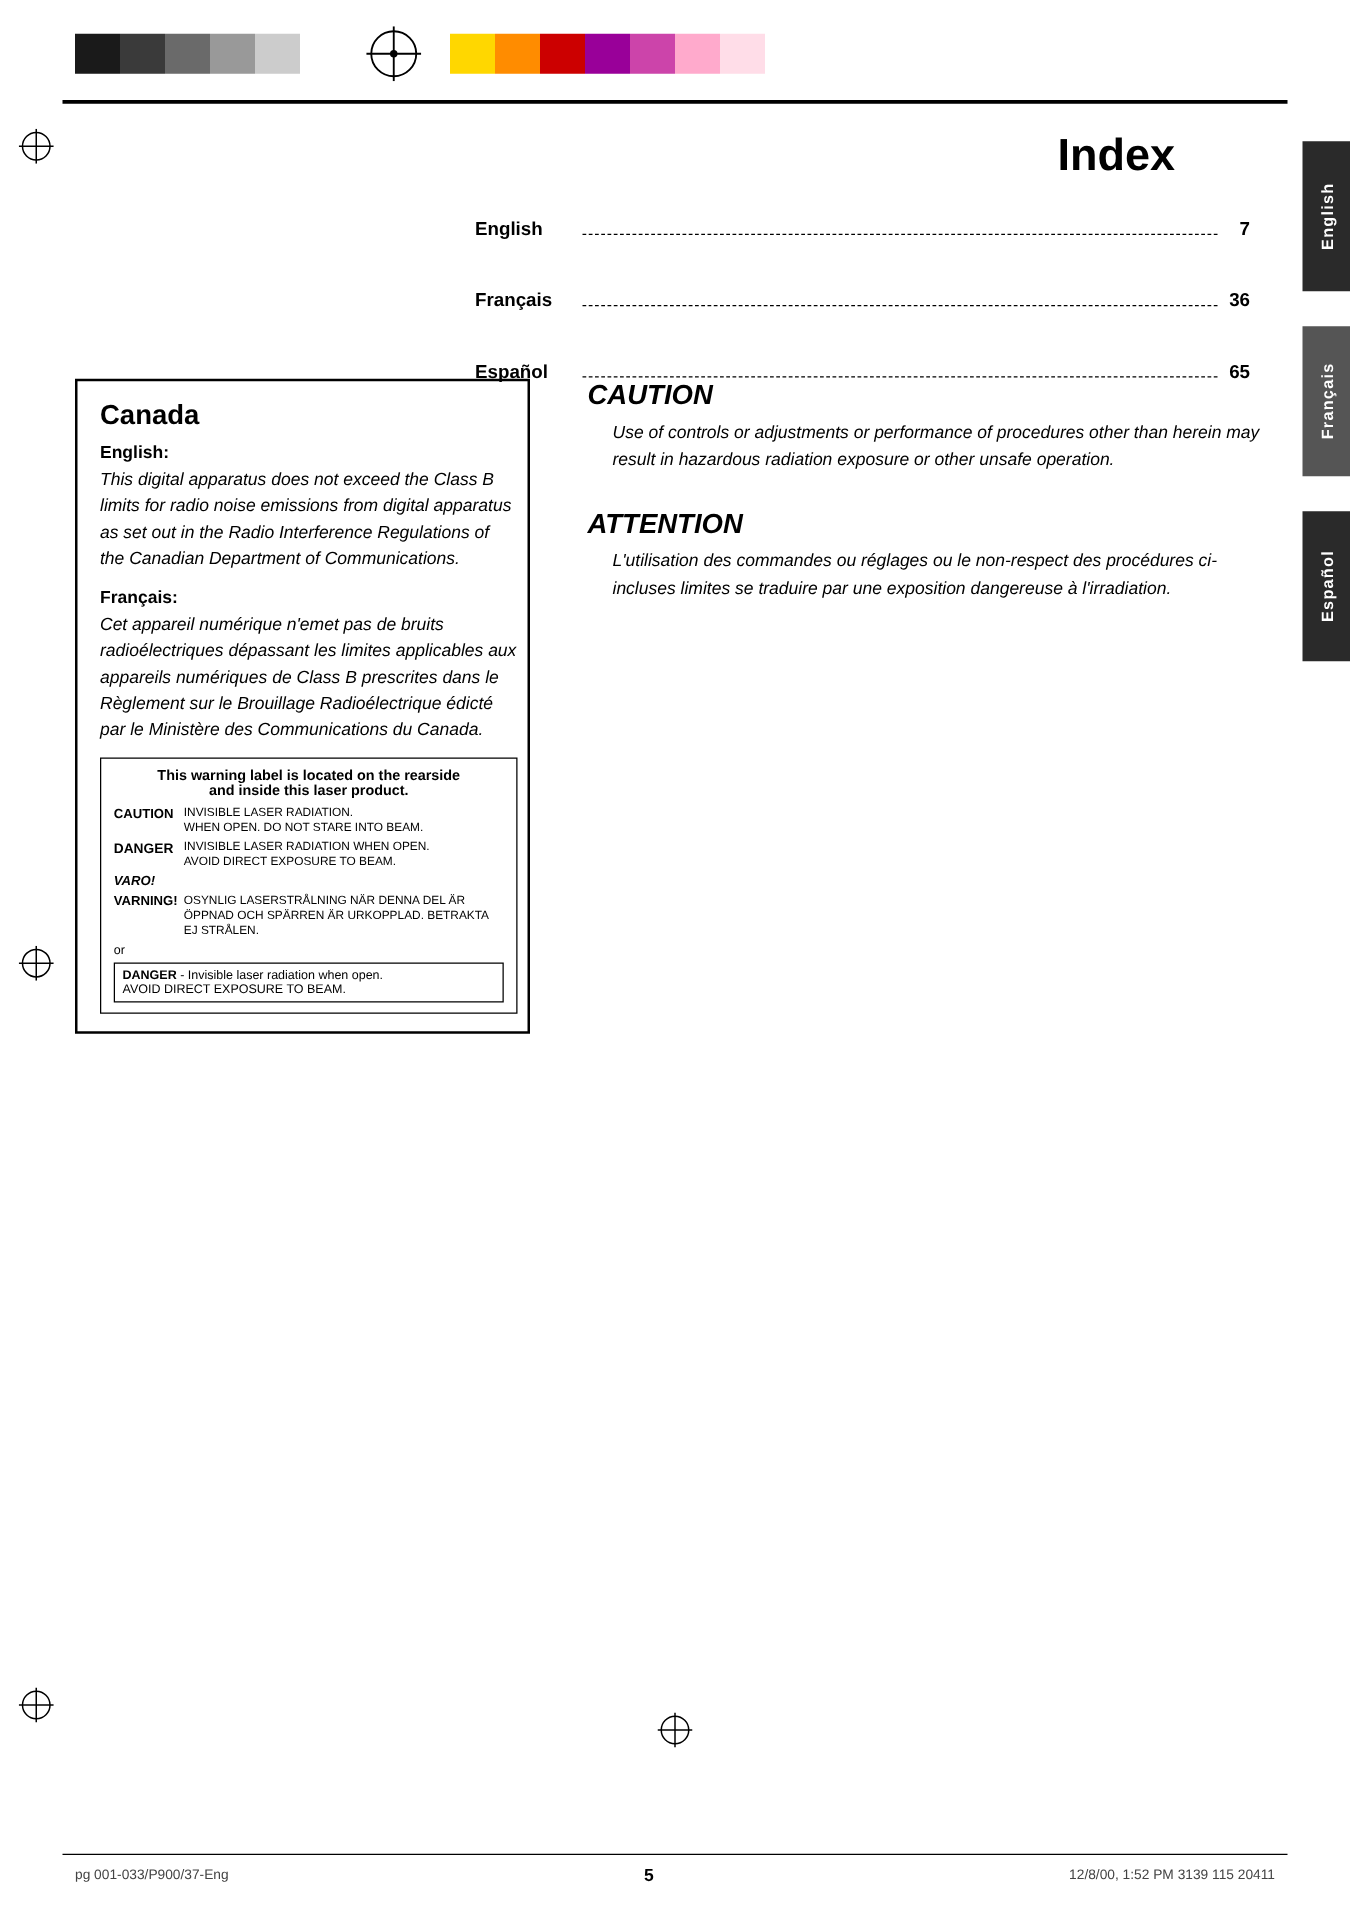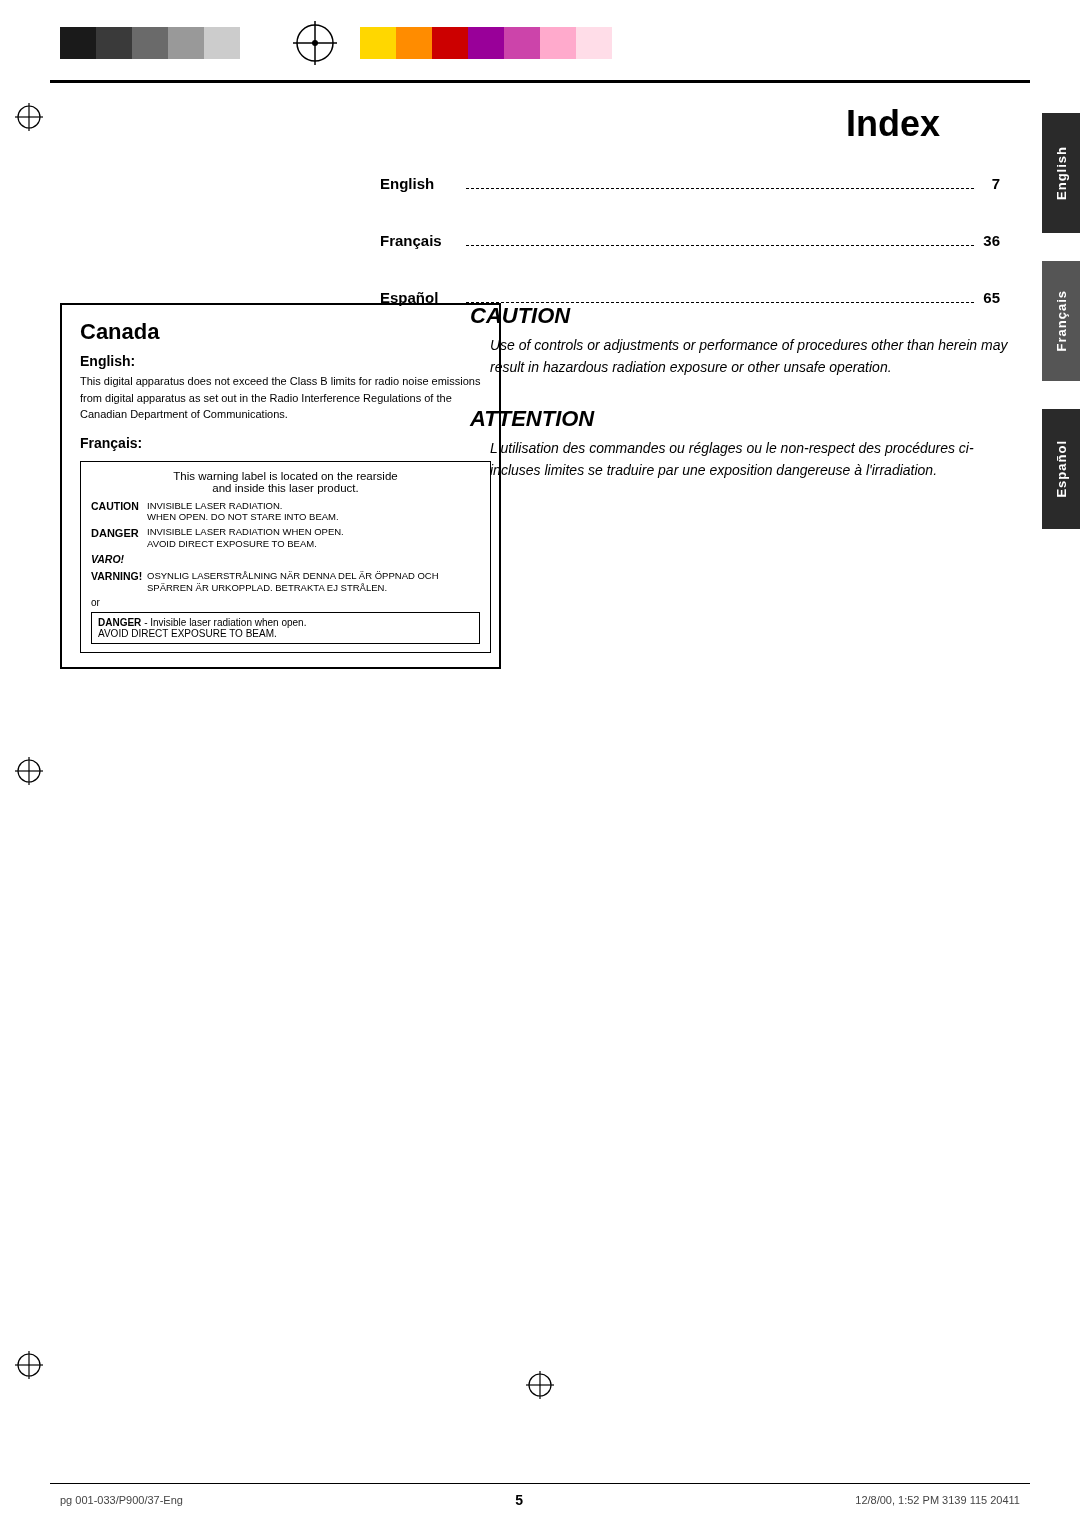--- a/index.html
+++ b/index.html
@@ -129,50 +129,51 @@
     .toc-page {
       font-weight: bold;
       min-width: 20px;
       text-align: right;
     }
 
     
     .canada-box {
       border: 2px solid #000;
       padding: 14px 8px 14px 18px;
-      width: 441px;
+      width: 364px;
       position: absolute;
       left: 60px;
       top: 220px;
     }
     .canada-title {
       font-size: 22px;
       font-weight: bold;
       margin-bottom: 8px;
     }
     .canada-section-title {
       font-weight: bold;
       font-size: 14px;
       margin-bottom: 4px;
     }
     .canada-text {
-      font-size: 11px;
+      font-size: 14px;
       line-height: 1.5;
       margin-bottom: 12px;
+      font-style: italic;
     }
 
     
     .warning-label-box {
       border: 1.5px solid #000;
       padding: 8px 10px;
       margin-top: 10px;
       font-size: 11px;
     }
     .warning-label-title {
-      font-weight: normal;
+      font-weight: bold;
       text-align: center;
       font-size: 11.5px;
       margin-bottom: 6px;
     }
     .warning-row {
       display: flex;
       align-items: flex-start;
       margin-bottom: 3px;
       font-size: 10px;
       line-height: 1.3;
@@ -314,20 +315,21 @@
 
   </div>
 
   <div class="canada-box">
     <div class="canada-title">Canada</div>
 
     <div class="canada-section-title">English:</div>
     <div class="canada-text">This digital apparatus does not exceed the Class B limits for radio noise emissions from digital apparatus as set out in the Radio Interference Regulations of the Canadian Department of Communications.</div>
 
     <div class="canada-section-title">Français:</div>
+    <div class="canada-text">Cet appareil numérique n'emet pas de bruits radioélectriques dépassant les limites applicables aux appareils numériques de Class B prescrites dans le Règlement sur le Brouillage Radioélectrique édicté par le Ministère des Communications du Canada.</div>
 
     <div class="warning-label-box">
       <div class="warning-label-title">
         <span>This warning label is located on the rearside</span><br>
         <span>and inside this laser product.</span>
       </div>
       <div class="warning-row">
         <span class="warning-keyword">CAUTION</span>
         <span class="warning-text">INVISIBLE LASER RADIATION.<br>WHEN OPEN. DO NOT STARE INTO BEAM.</span>
       </div>

